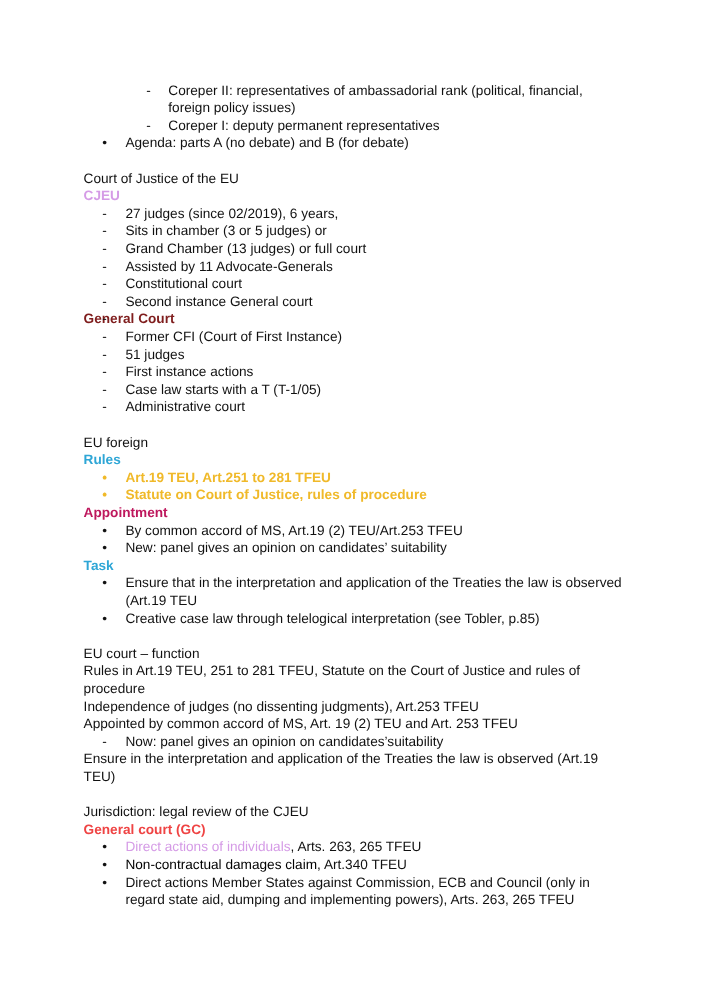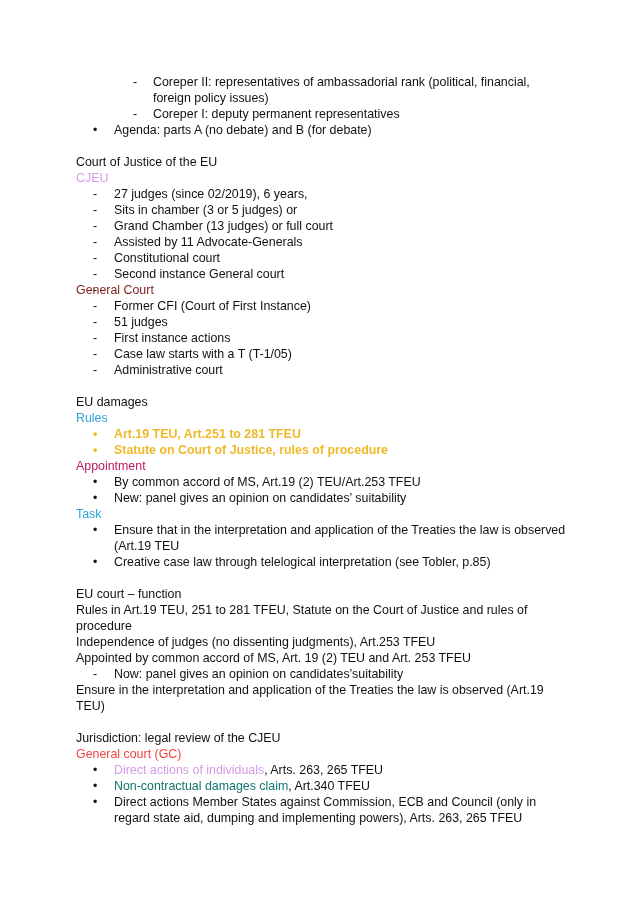--- a/index.html
+++ b/index.html
@@ -4,21 +4,21 @@
   <style>
     html, body { margin: 0; padding: 0; background: #ffffff; }
     body {
       width: 637px; height: 900px; overflow: hidden; position: relative;
       font-family: "Liberation Sans", sans-serif; font-size: 12.4px; color: #111111;
     }
     .page { position: absolute; left: 76px; top: 74px; width: 490px; line-height: 16px; }
     .line { display: block; white-space: nowrap; }
     .wrap { white-space: normal; }
     .h { font-weight: normal; }
-    .sub { font-weight: normal; }
+    .sub { font-weight: bold; }
     .gap { height: 16px; }
     .li { position: relative; padding-left: 38px; }
     .li .mk { position: absolute; left: 17px; top: 0; width: 10px; }
     .li2 { position: relative; padding-left: 77px; }
     .li2 .mk { position: absolute; left: 57px; top: 0; width: 10px; }
   </style>
 </head>
 <body>
 
 <div class="page">
@@ -51,21 +51,21 @@
   <div class="line sub" style="color:#7f1d1d">General Court</div>
   <div id="gc-list">
       <div class="li line wrap"><span class="mk">-</span><span>Former CFI (Court of First Instance)</span></div>
       <div class="li line wrap"><span class="mk">-</span><span>51 judges</span></div>
       <div class="li line wrap"><span class="mk">-</span><span>First instance actions</span></div>
       <div class="li line wrap"><span class="mk">-</span><span>Case law starts with a T (T-1/05)</span></div>
       <div class="li line wrap"><span class="mk">-</span><span>Administrative court</span></div>
     </div>
   <div class="gap"></div>
 
-  <div class="line h">EU damages</div>
+  <div class="line h">EU foreign</div>
   <div class="line sub" style="color:#2ea6d6">Rules</div>
   <div id="rules-list">
       <div class="li line wrap" style="color: rgb(240, 185, 41); font-weight: bold;"><span class="mk">•</span><span>Art.19 TEU, Art.251 to 281 TFEU</span></div>
       <div class="li line wrap" style="color: rgb(240, 185, 41); font-weight: bold;"><span class="mk">•</span><span>Statute on Court of Justice, rules of procedure</span></div>
     </div>
   <div class="line sub" style="color:#be185d">Appointment</div>
   <div id="appt-list">
       <div class="li line wrap"><span class="mk">•</span><span>By common accord of MS, Art.19 (2) TEU/Art.253 TFEU</span></div>
       <div class="li line wrap"><span class="mk">•</span><span>New: panel gives an opinion on candidates’ suitability</span></div>
     </div>
@@ -84,16 +84,16 @@
     <span class="mk">-</span>
     <span>Now: panel gives an opinion on candidates’suitability</span>
   </div>
   <div class="line wrap">Ensure in the interpretation and application of the Treaties the law is observed (Art.19 TEU)</div>
   <div class="gap"></div>
 
   <div class="line h">Jurisdiction: legal review of the CJEU</div>
   <div class="line sub" style="color:#ef4444">General court (GC)</div>
   <div id="jur-list">
       <div class="li line wrap"><span class="mk">•</span><span style="color: rgb(213, 155, 230);">Direct actions of individuals</span><span>, Arts. 263, 265 TFEU</span></div>
-      <div class="li line wrap"><span class="mk">•</span><span style="color: #0f766e; text-align: right;">Non-contractual damages claim</span><span>, Art.340 TFEU</span></div>
+      <div class="li line wrap"><span class="mk">•</span><span style="color: #000000; text-align: right;">Non-contractual damages claim</span><span>, Art.340 TFEU</span></div>
       <div class="li line wrap"><span class="mk">•</span><span>Direct actions Member States against Commission, ECB and  Council (only in regard state aid, dumping and implementing powers), Arts. 263, 265 TFEU</span></div>
     </div>
 </div>
 
 </body></html>

